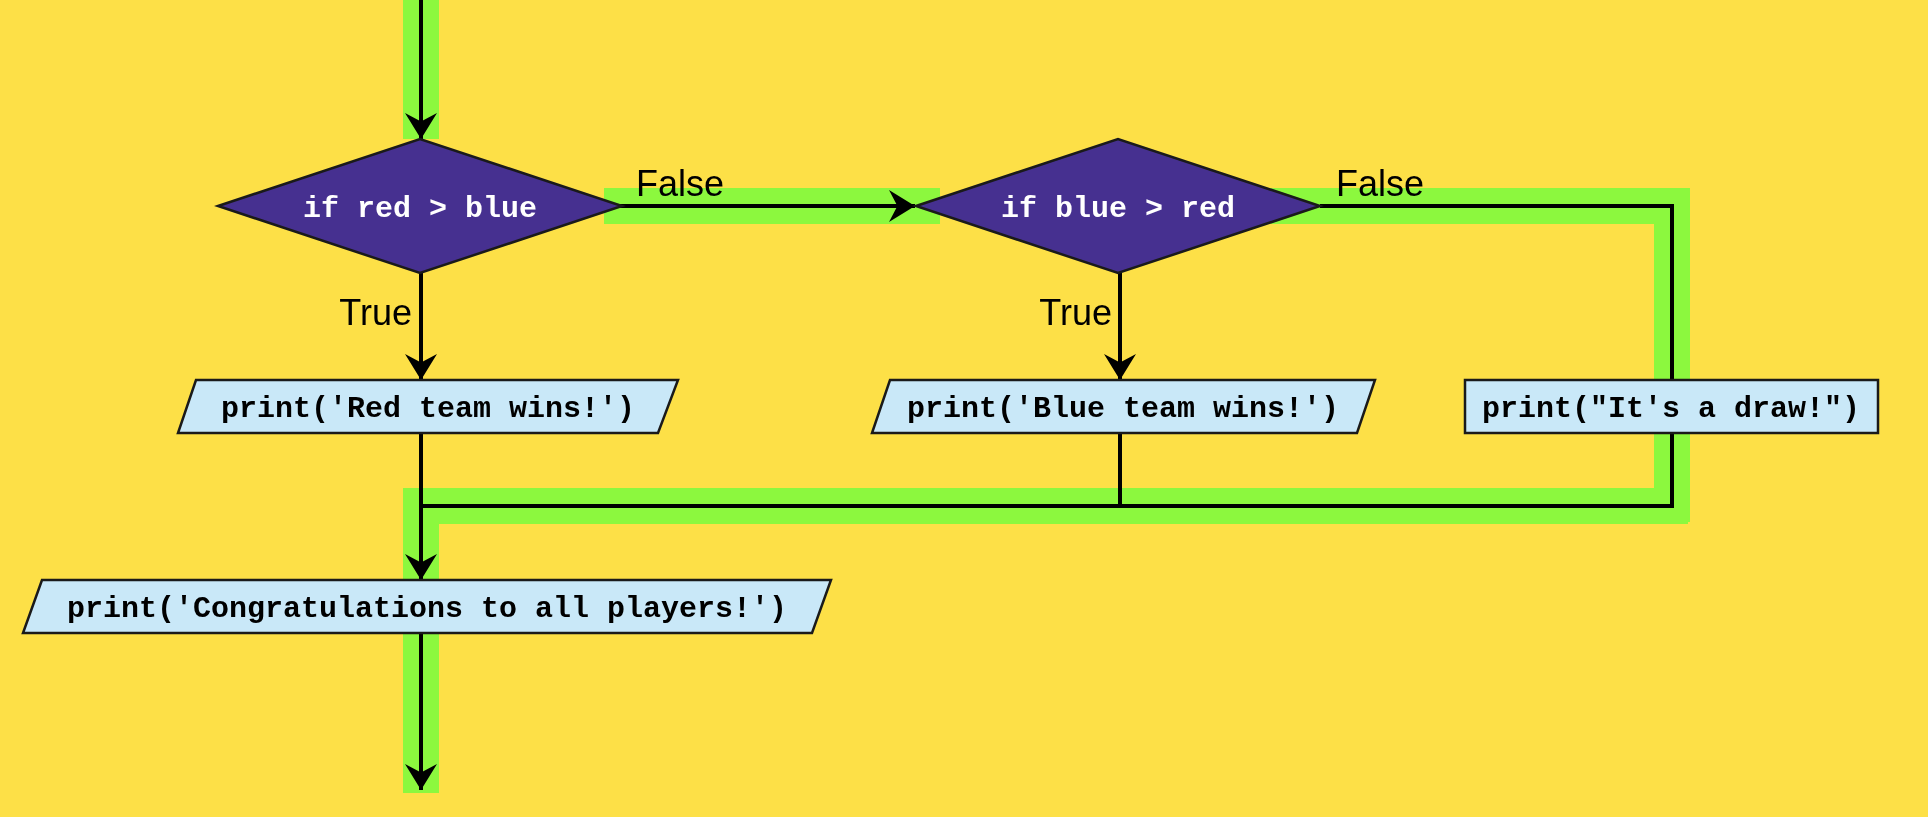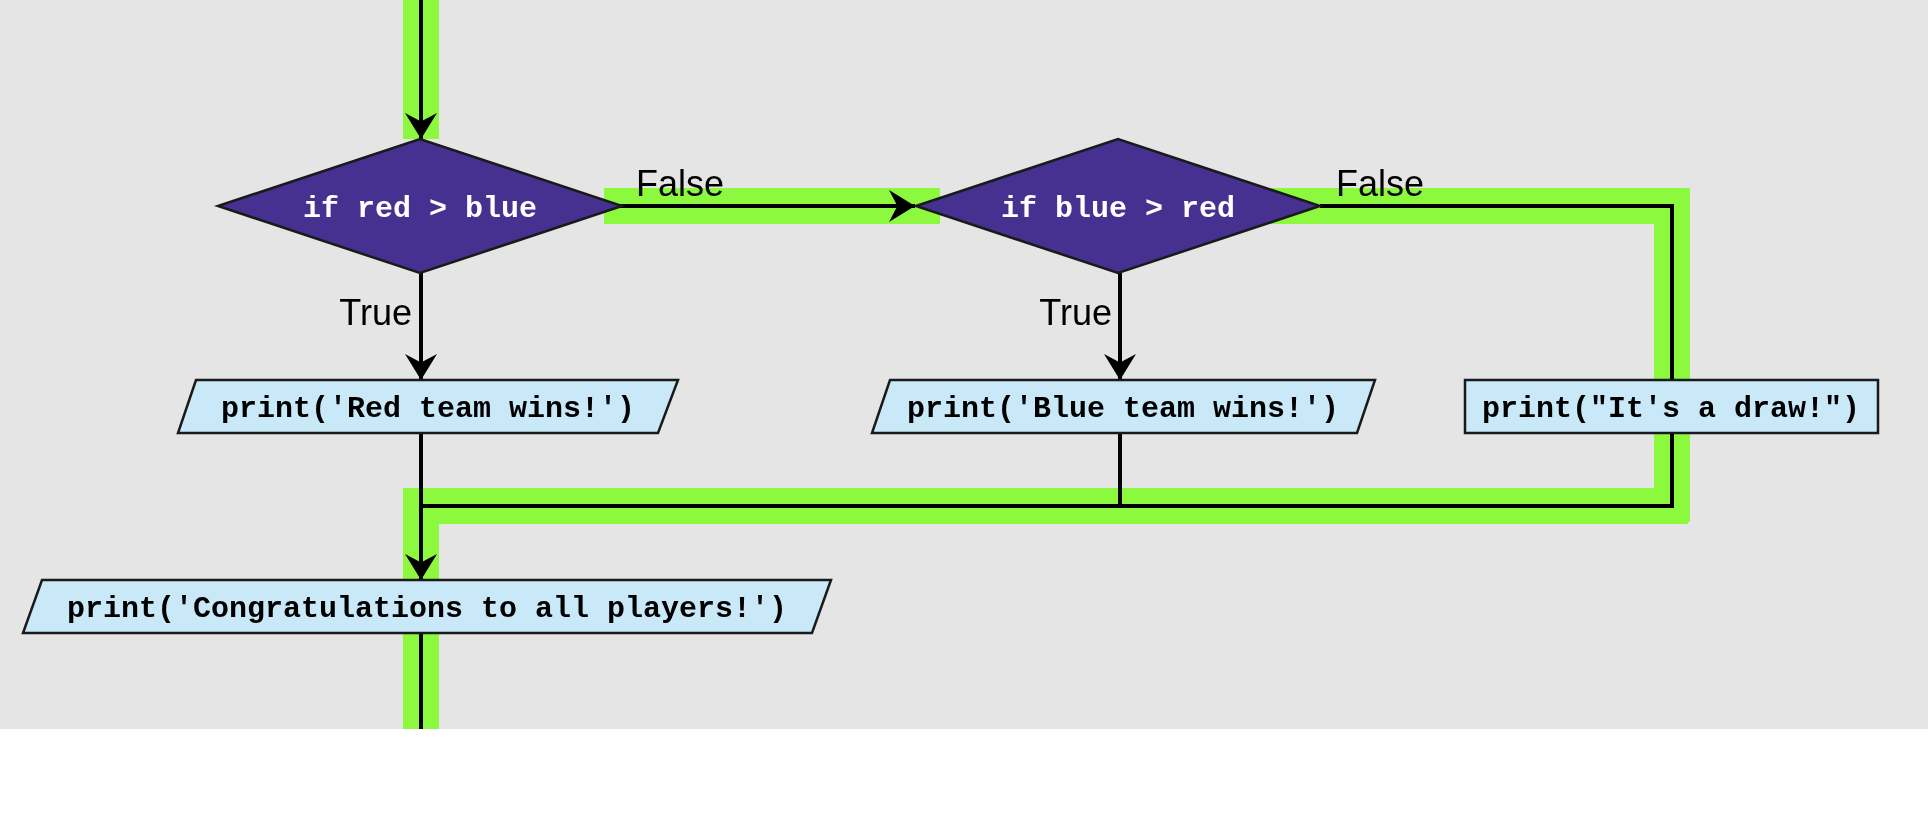--- a/index.html
+++ b/index.html
@@ -1,16 +1,16 @@
 <!DOCTYPE html>
 <html><head>
 <meta charset="utf-8">
 <style>
   html, body { margin: 0; padding: 0; background: #ffffff; }
-  .canvas-wrap { width: 1928px; height: 729px; position: relative; background: #e5e5e5; }
+  .canvas-wrap { width: 1928px; height: 817px; position: relative; background: #fde047; }
   svg { display: block; }
   text.code {
     font-family: "Liberation Mono", "DejaVu Sans Mono", monospace;
     font-weight: bold;
     font-size: 30px;
     fill: #000000;
   }
   text.code.on-decision { fill: #ffffff; }
   text.lbl {
     font-family: "Liberation Sans", "DejaVu Sans", sans-serif;

